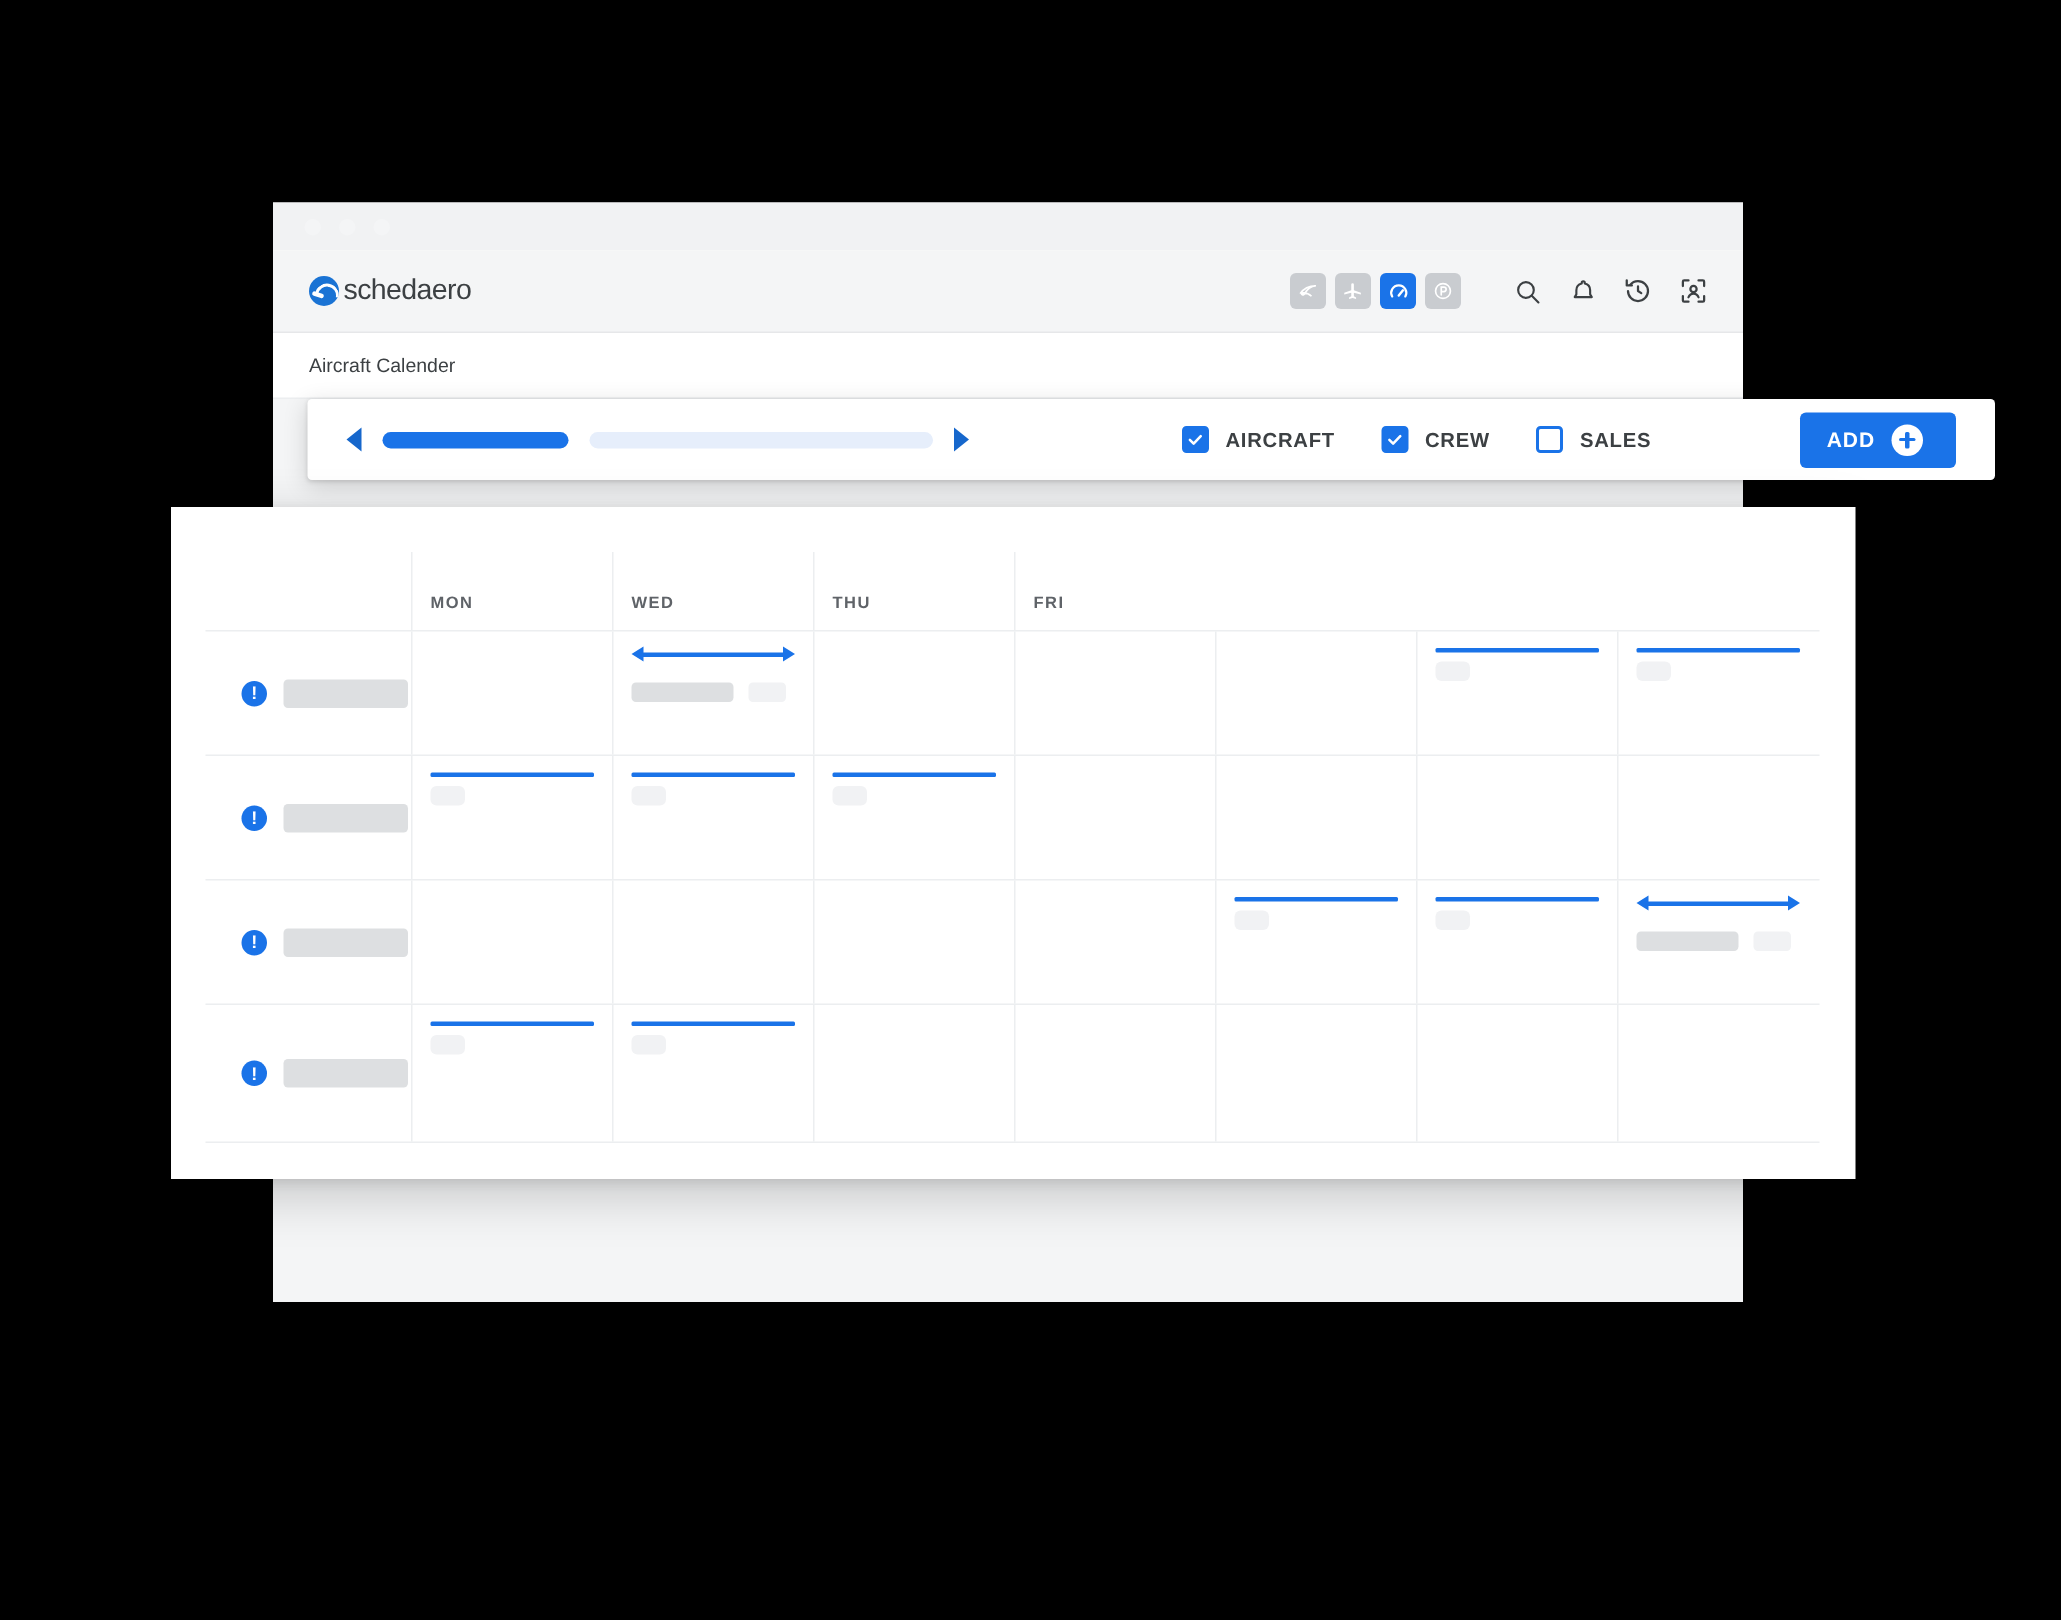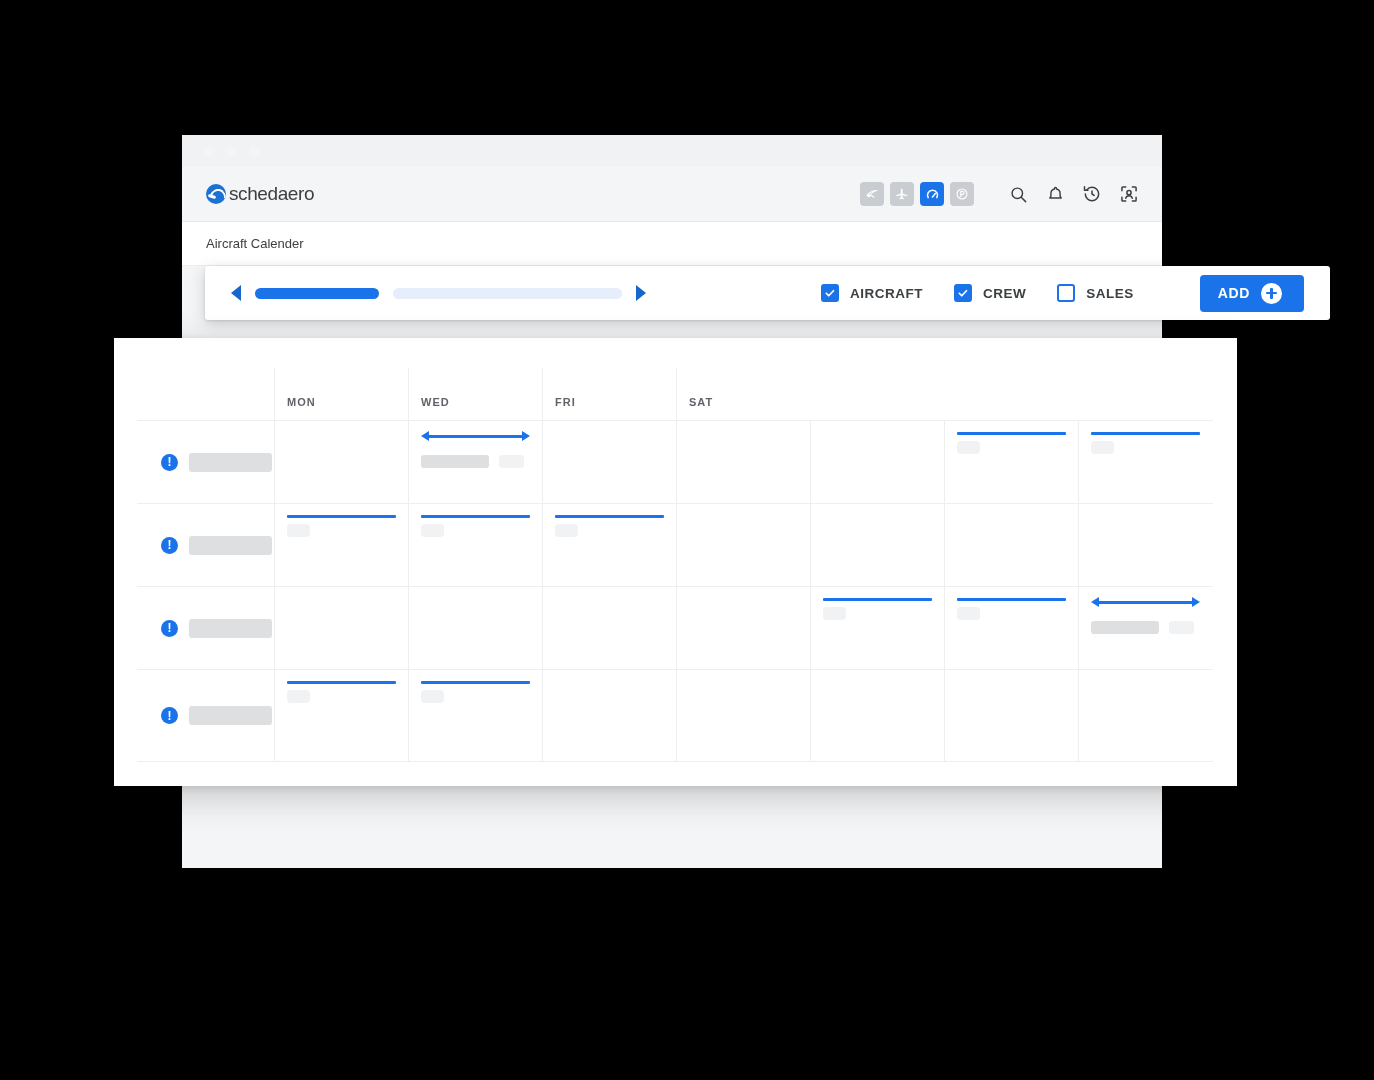--- a/index.html
+++ b/index.html
@@ -136,21 +136,20 @@
     left: 205px;
     top: 266px;
     width: 1125px;
     height: 54px;
     background: #ffffff;
     border-radius: 3px;
     box-shadow: 0 4px 16px rgba(0,0,0,0.16), 0 1px 3px rgba(0,0,0,0.12);
     display: flex;
     align-items: center;
     padding: 0 0 0 26px;
-    gap: 33px;
   }
 
   #pager { display: flex; align-items: center; gap: 14px; }
   .pager-arrow {
     width: 0; height: 0;
     border-top: 8px solid transparent;
     border-bottom: 8px solid transparent;
     cursor: pointer;
   }
   .pager-arrow.left { border-right: 10px solid #1667cc; }
@@ -484,24 +483,24 @@
 
       <div class="cal-row cal-head-row">
         <div class="cal-rowlabel"></div>
         <div class="cal-daycol">
             <span class="day-label">MON</span>
           </div>
         <div class="cal-daycol">
             <span class="day-label">WED</span>
           </div>
         <div class="cal-daycol">
+            <span class="day-label">THU</span>
+          </div>
+        <div class="cal-daycol">
             <span class="day-label">FRI</span>
-          </div>
-        <div class="cal-daycol">
-            <span class="day-label">SAT</span>
           </div>
       </div>
 
       <div class="cal-row cal-body-row r1">
         <div class="cal-rowlabel">
           <span class="alert-icon">!</span>
           <span class="row-skeleton"></span>
         </div>
         <div class="cal-daycol"></div>
         <div class="cal-daycol">

